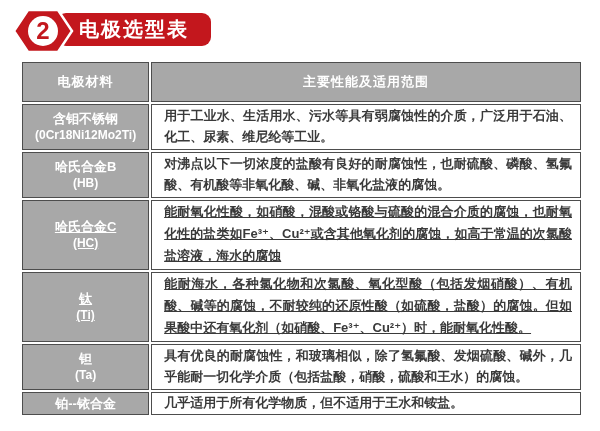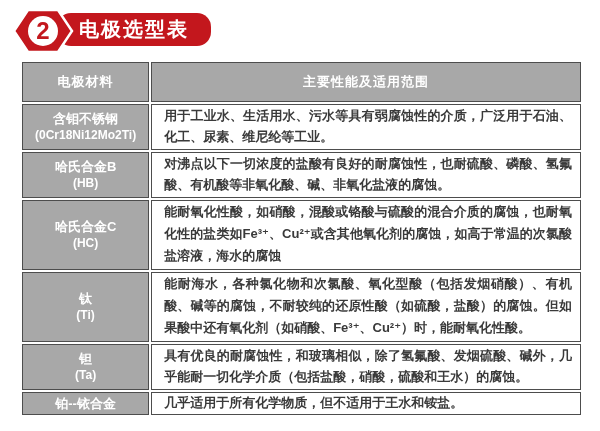--- a/index.html
+++ b/index.html
@@ -9,21 +9,21 @@
     font-family: "Liberation Sans", "DejaVu Sans", sans-serif;
     overflow: hidden;
   }
 
   
   .banner {
     position: absolute;
     left: 57px; top: 13px;
     width: 154px; height: 33px;
     background: var(--red);
-    border-radius: 14px;
+    border-radius: 9px;
     display: flex; align-items: center; justify-content: center;
   }
   .banner-title {
     color: #ffffff;
     font-size: 20px;
     font-weight: bold;
     letter-spacing: 2px;
   }
   .hex-badge {
     position: absolute;
@@ -72,21 +72,21 @@
     background: #ffffff;
     color: #3a3a3a;
     font-size: 13px;
     font-weight: bold;
     line-height: 21px;
     vertical-align: middle;
     padding: 0 8px 2px 12px;
     text-align: justify;
   }
   tr.r2l td { height: 44px; }
-  tr.r3l td { height: 64px; }
+  tr.r3l td { height: 64px; text-decoration: underline; }
   tr.r3l td.desc { line-height: 22px; }
   tr.r1l td { height: 20px; }
   tr.r1l td.desc { line-height: 17px; }
 </style>
 </head>
 <body>
 
 <div class="banner">
   <span class="banner-title">电极选型表</span>
 </div>

